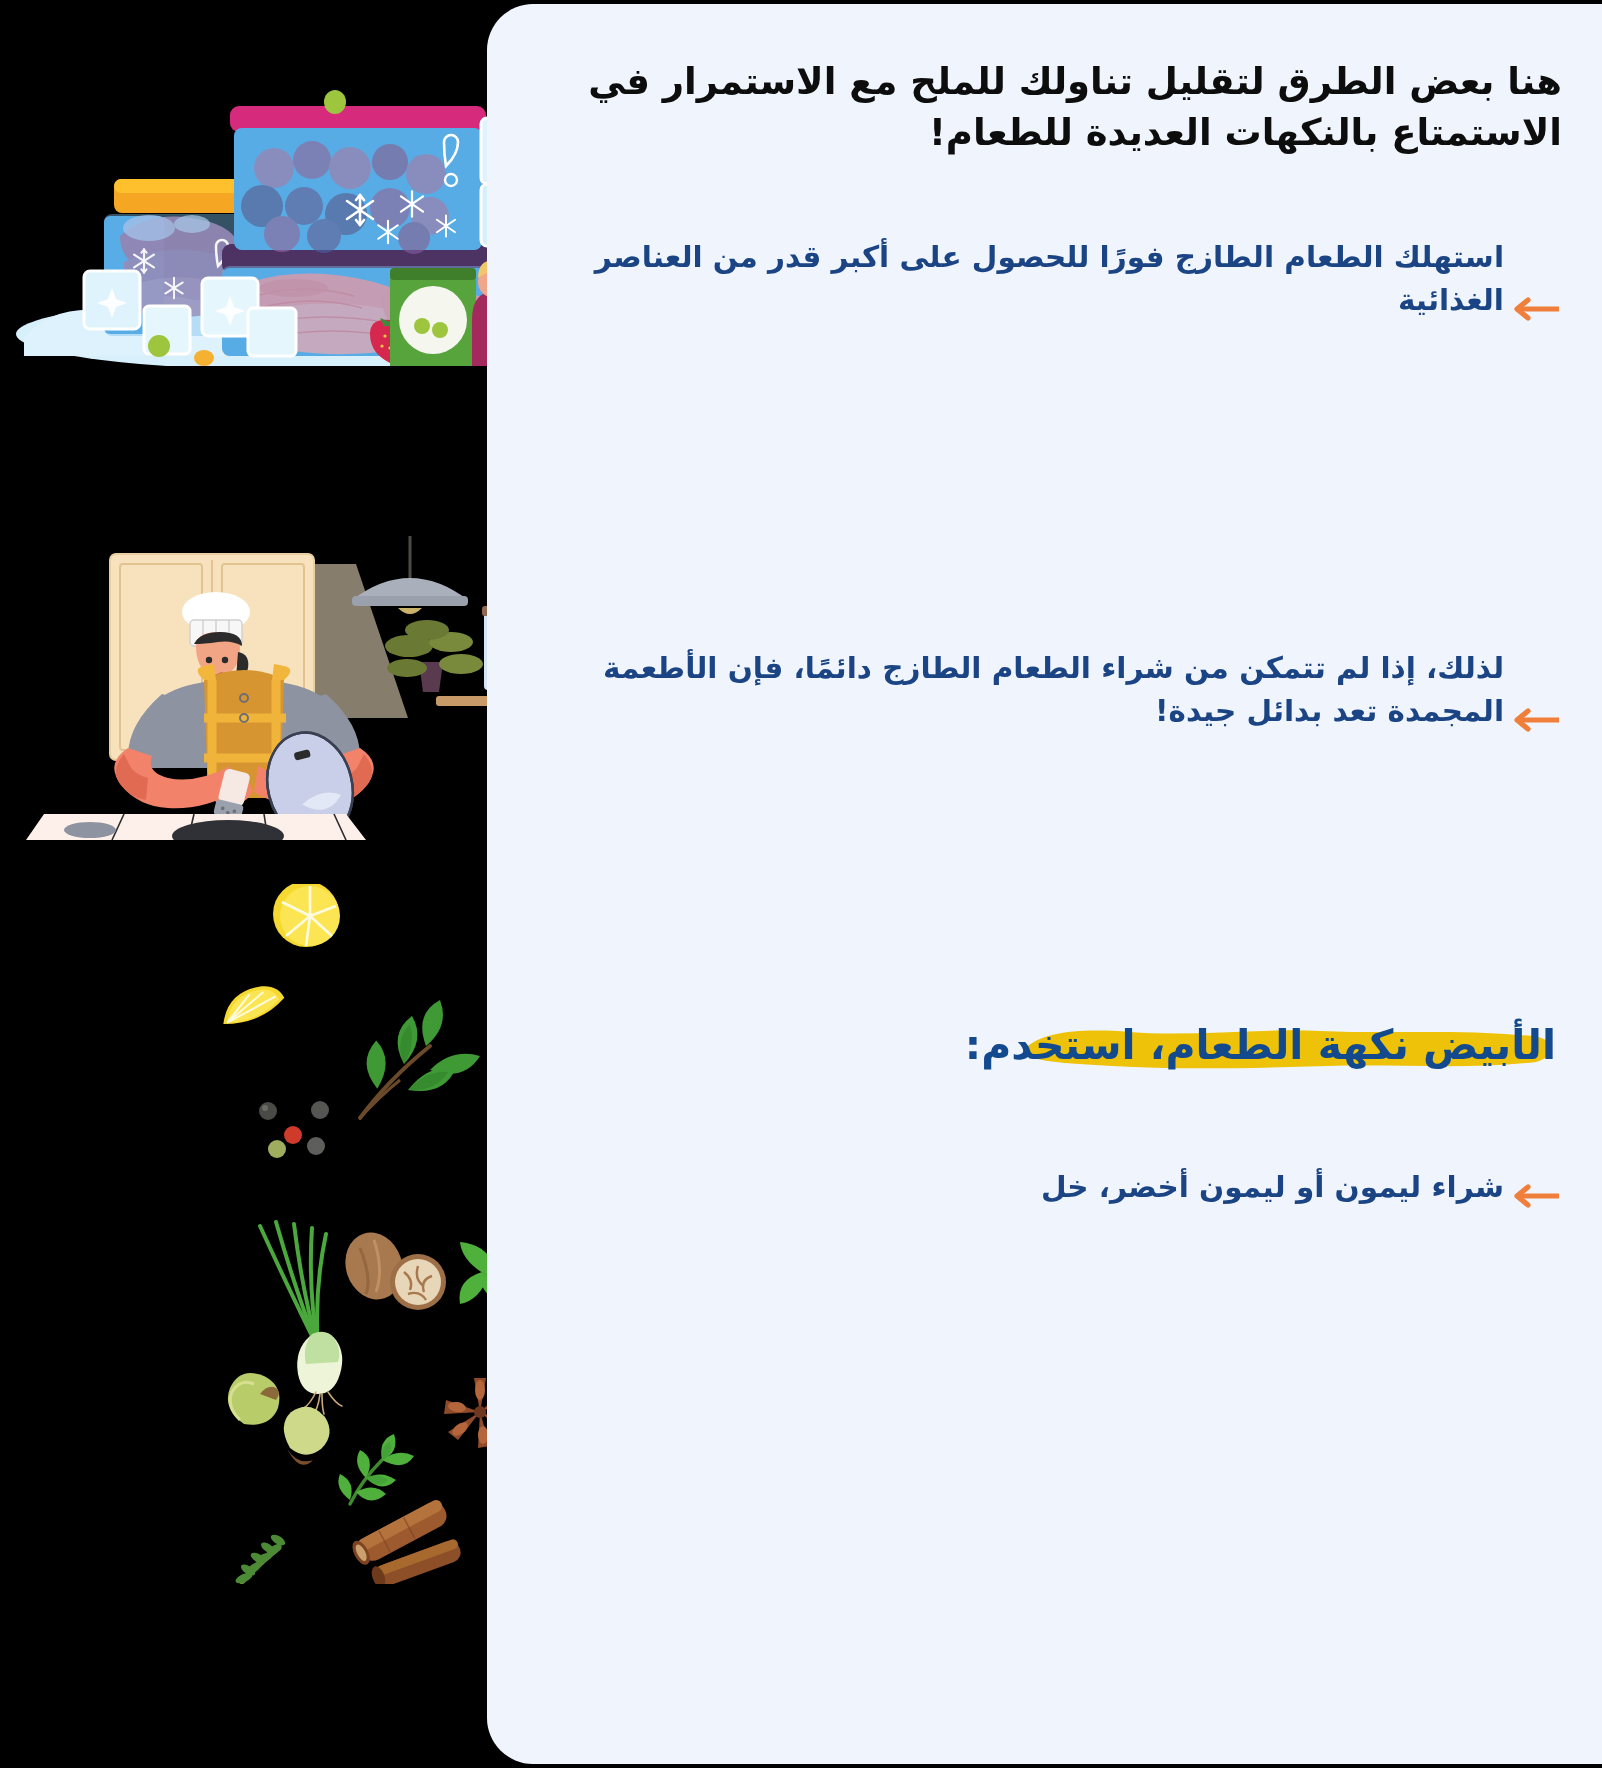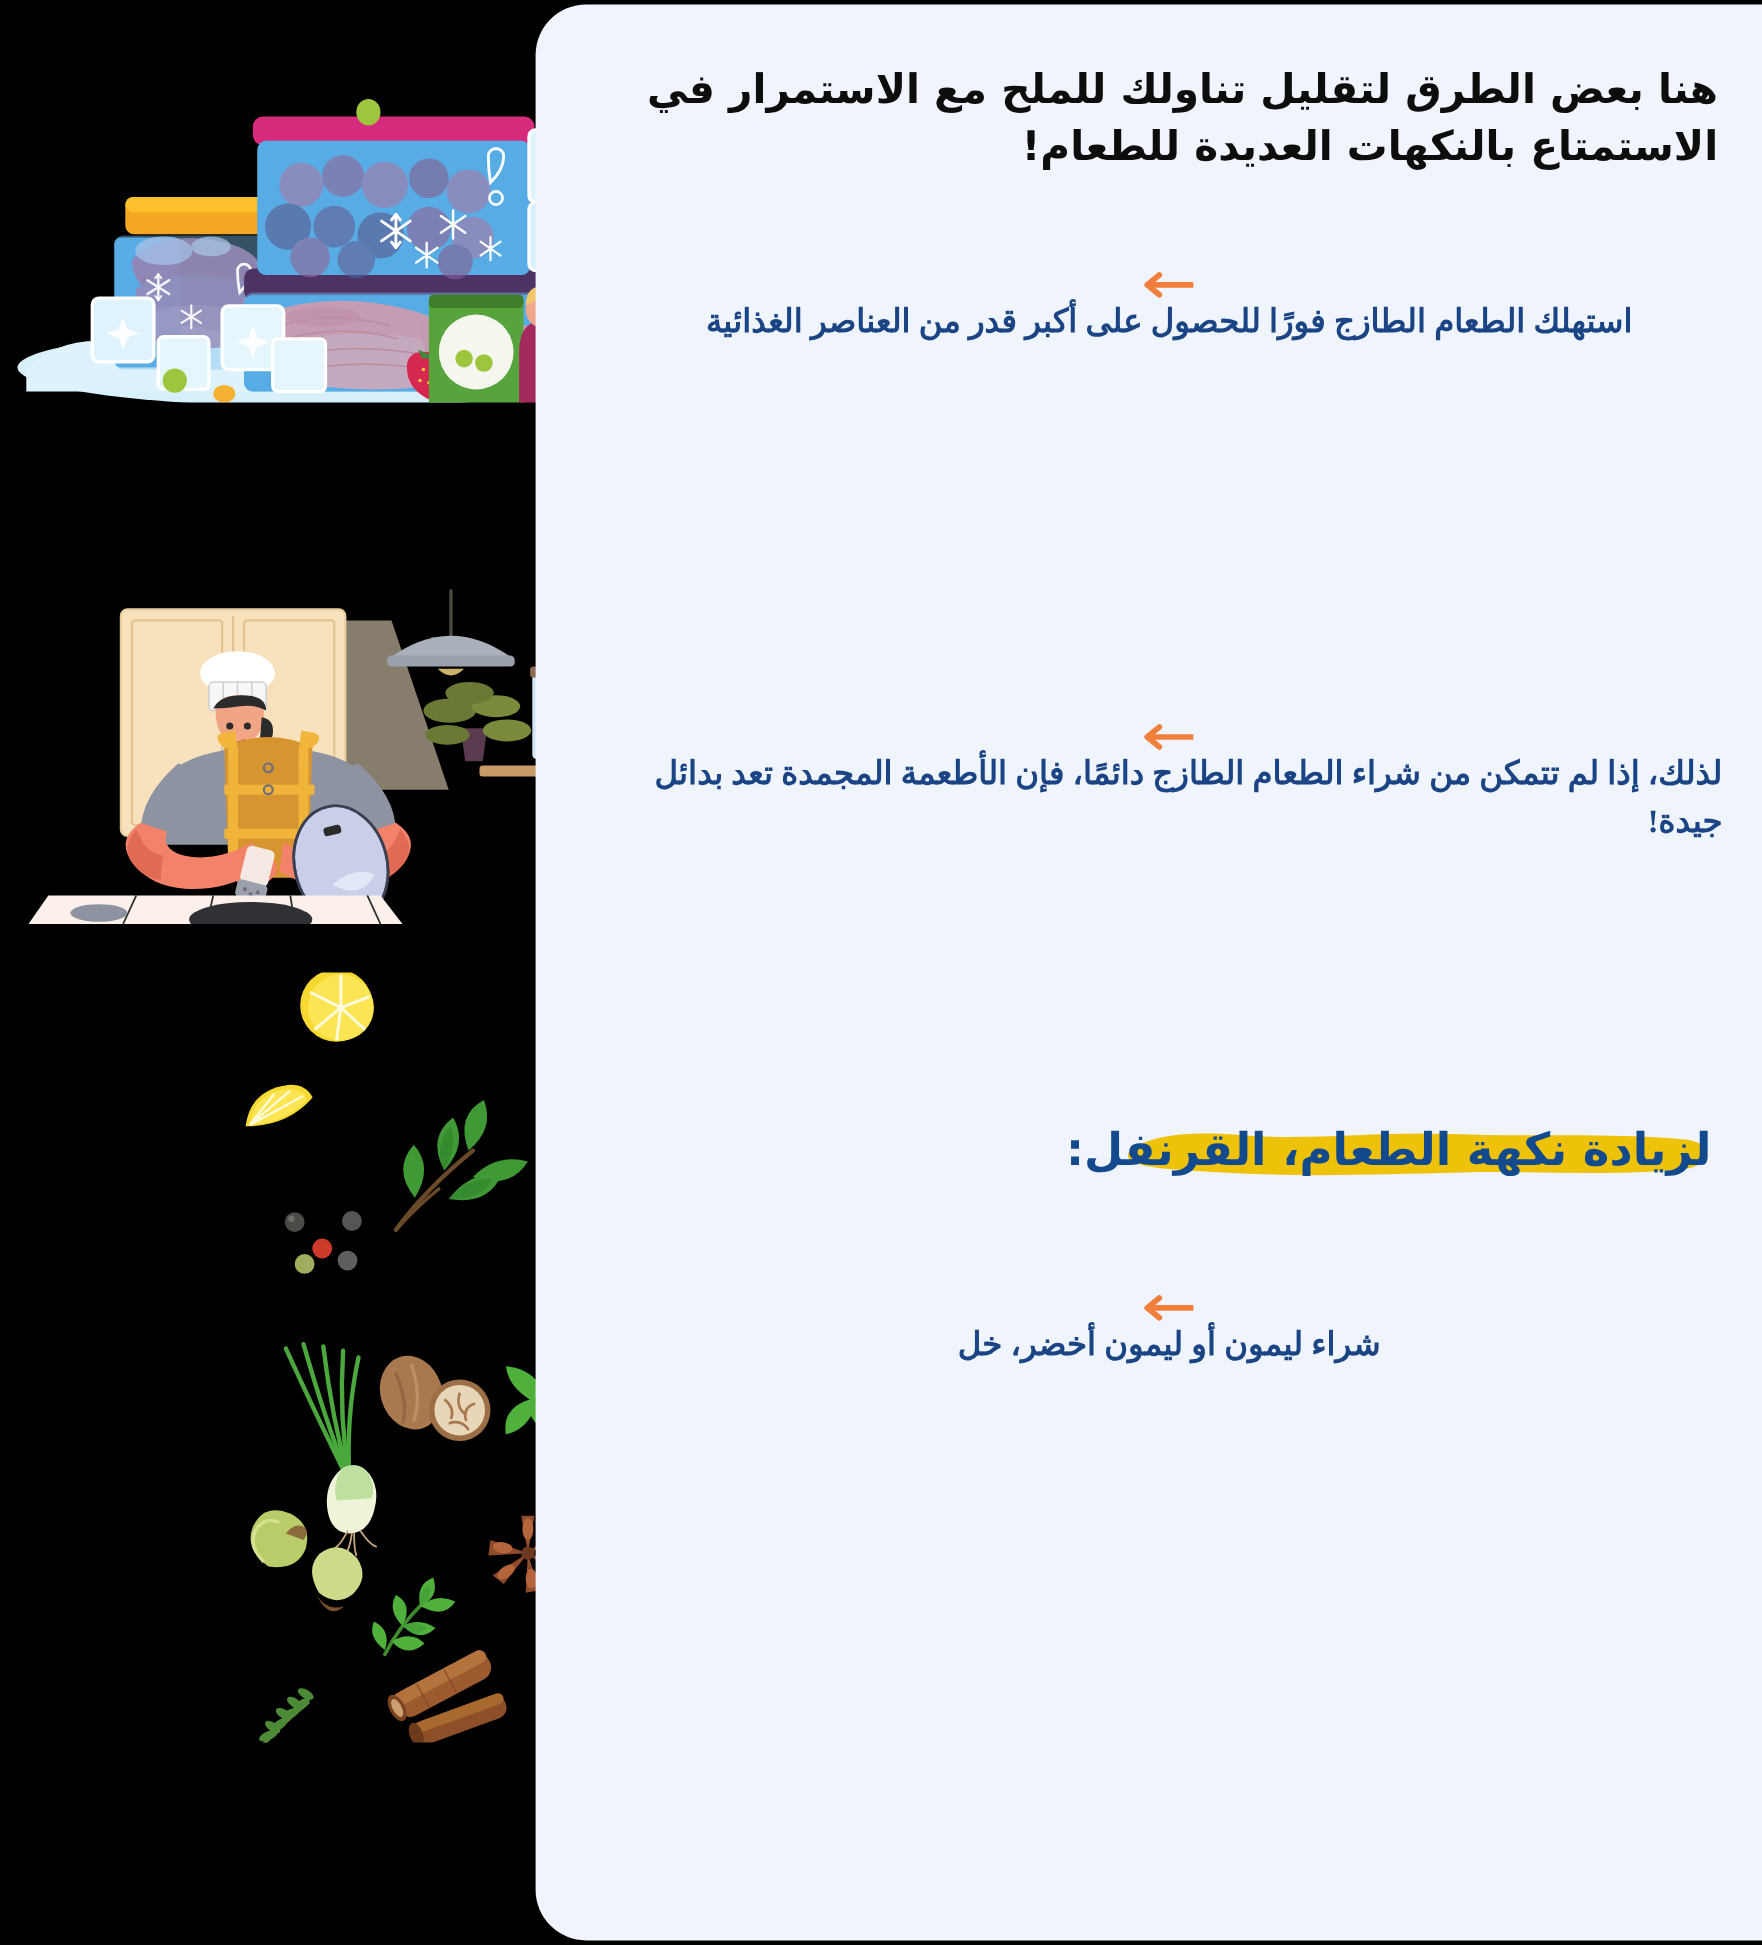--- a/index.html
+++ b/index.html
@@ -48,25 +48,23 @@
     line-height: 1.38;
     letter-spacing: -0.2px;
     padding-top: 16px;
     padding-left: 22px;
     padding-right: 6px;
   }
 
   
   .bullet {
     display: flex;
-    flex-direction: column;
-    align-items: center;
+    align-items: flex-end;
     direction: rtl;
     margin-top: 0;
-    font-family: Liberation Serif, serif;
   }
   .arrow {
     flex: 0 0 auto;
     width: 62px;
     padding-top: 10px;
     display: flex;
     justify-content: center;
   }
   .arrow svg { display: block; }
   .bullet-text {
@@ -626,21 +624,21 @@
         </div>
         <div class="bullet-text">لذلك، إذا لم تتمكن من شراء الطعام الطازج دائمًا، فإن الأطعمة المجمدة تعد بدائل جيدة!</div>
       </div>
 
 
       <div class="section-head-wrap">
         <span class="section-head">
           <svg class="hl-brush" viewBox="0 0 540 44" preserveAspectRatio="none" aria-hidden="true">
             <path d="M6 22 C22 6, 60 2, 110 6 C170 11, 240 2, 300 5 C370 8, 440 3, 512 10 C538 13, 538 30, 516 36 C450 44, 380 38, 308 40 C230 42, 160 44, 92 40 C44 37, 0 36, 6 22 Z" fill="#edc208"></path>
           </svg>
-          <span class="section-head-text">لزيادة نكهة الطعام، القرنفل:</span>
+          <span class="section-head-text">الأبيض نكهة الطعام، استخدم:</span>
         </span>
       </div>
 
       <div class="bullet b5">
         <div class="arrow">
           <svg width="48" height="26" viewBox="0 0 48 26" aria-hidden="true">
             <path d="M47 13 H10" stroke="#f07f3c" stroke-width="5.2" stroke-linecap="round" fill="none"></path>
             <path d="M17 4 L6 13 L17 22" stroke="#f07f3c" stroke-width="5.2" stroke-linecap="round" stroke-linejoin="round" fill="none"></path>
           </svg>
         </div>

